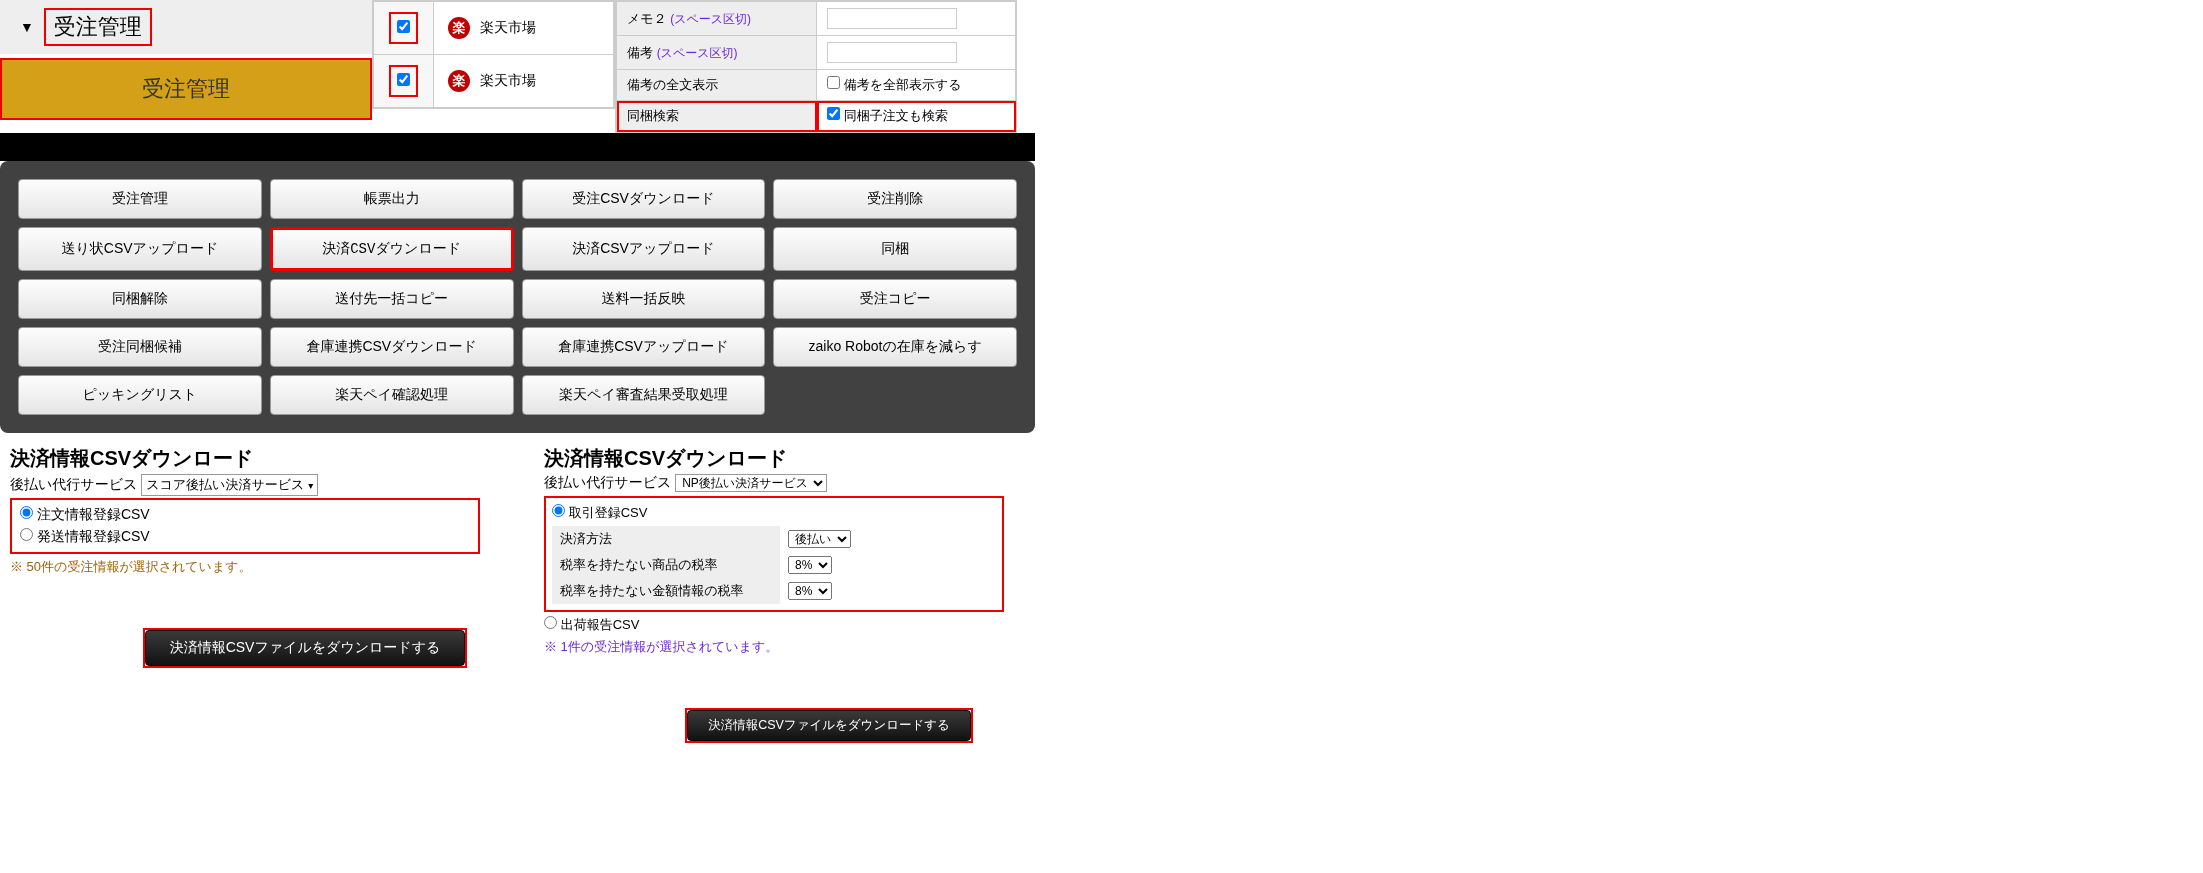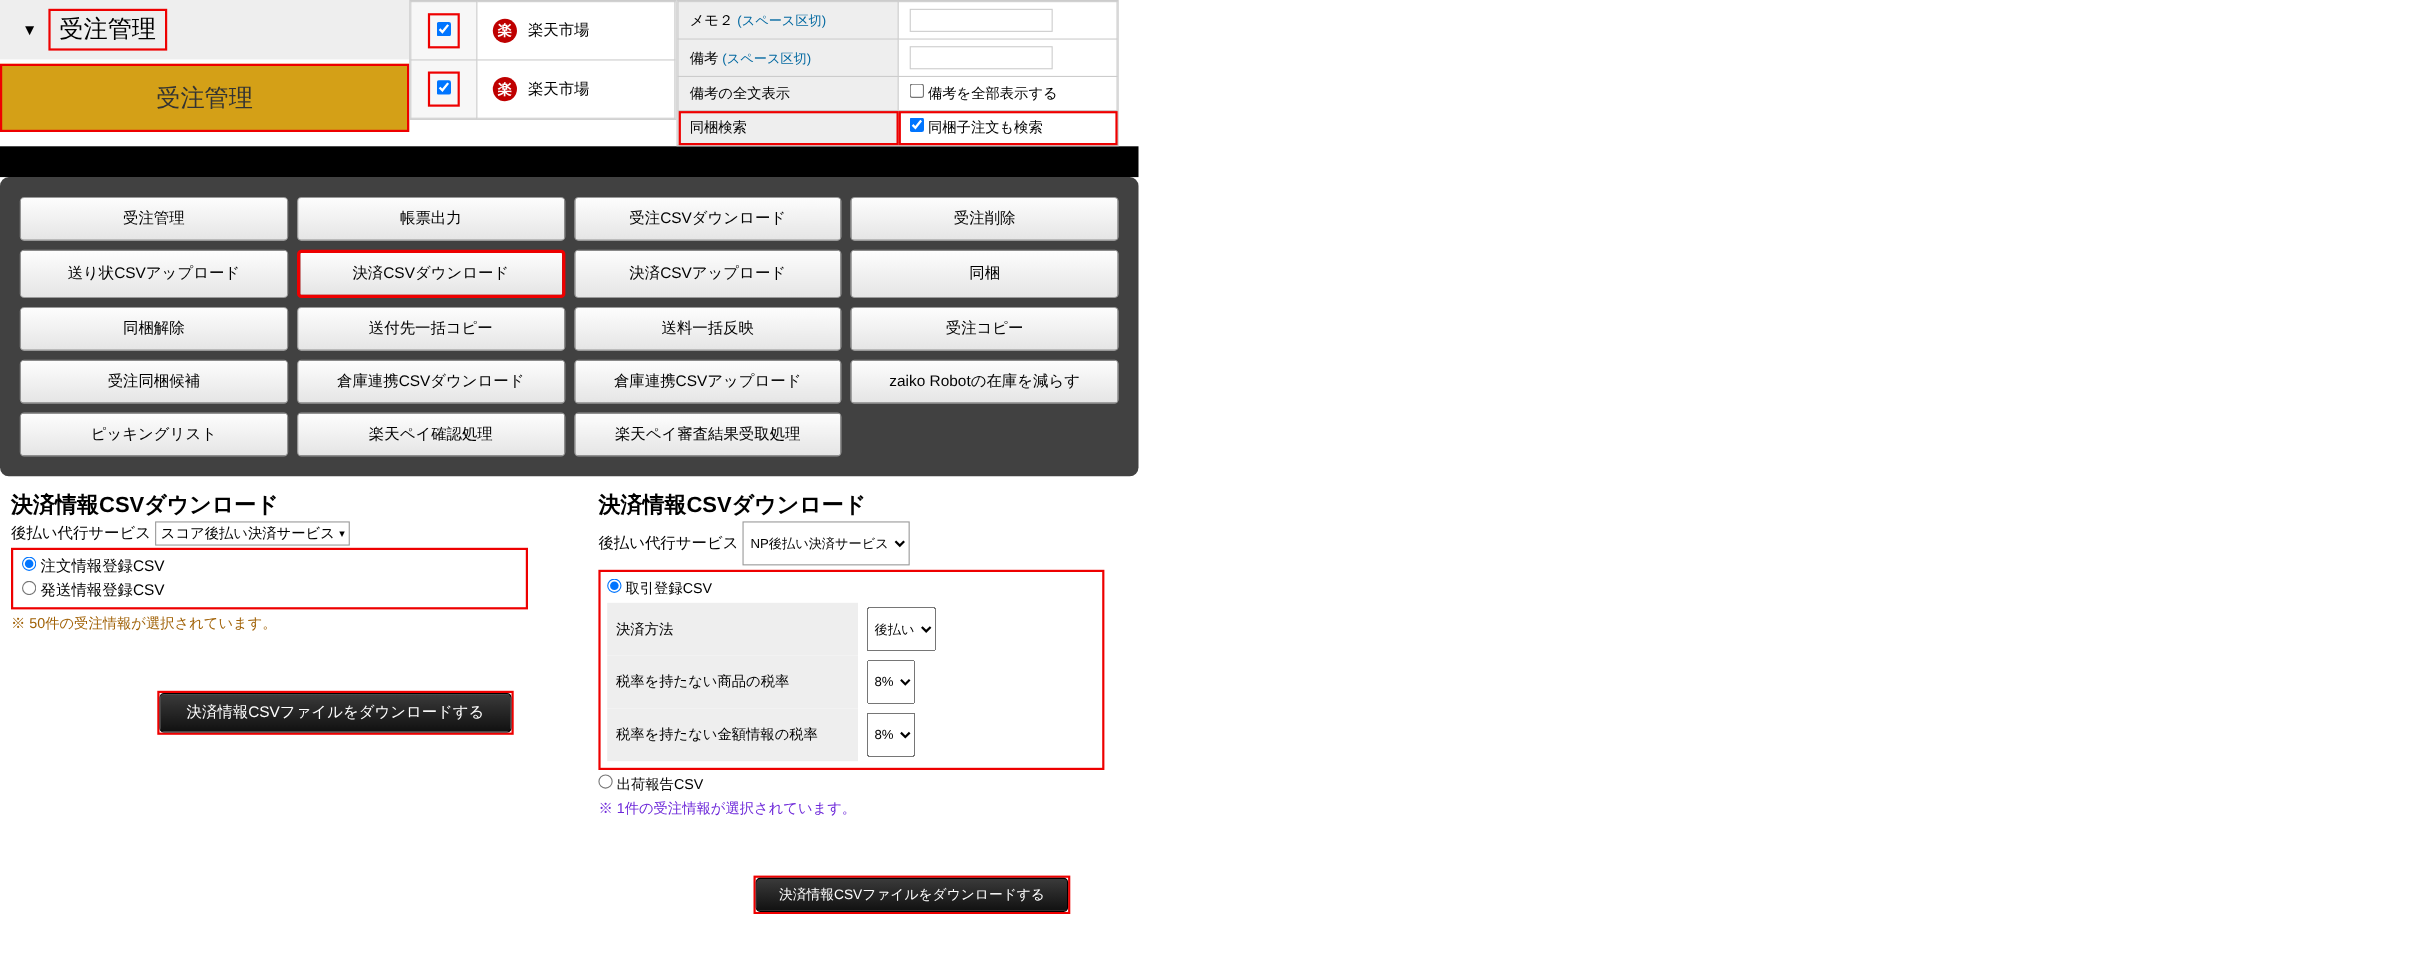--- a/index.html
+++ b/index.html
@@ -19,36 +19,36 @@
 .frag2 td { border: 1px solid #ccc; padding: 10px 14px; background: #f7f7f7; vertical-align: middle; }
 .frag2 td.cb { width: 60px; text-align: center; }
 .frag2 td.lbl { width: 180px; background: #fff; }
 .frag2 .cb-box { display: inline-block; border: 2px solid #e00; padding: 6px; }
 .frag2 .rk-icon { display: inline-flex; width: 22px; height: 22px; background: #bf0000; color: #fff; border-radius: 50%; align-items: center; justify-content: center; font-size: 13px; font-weight: bold; margin-right: 6px; }
 
 .frag3 { border: 1px solid #ccc; }
 .frag3 table { border-collapse: collapse; width: 400px; }
 .frag3 td { border: 1px solid #ccc; padding: 6px 10px; font-size: 13px; }
 .frag3 td.hdr { background: #eee; width: 200px; }
-.frag3 .hint { color: #0369a1; font-size: 12px; }
+.frag3 .hint { color: #6d28d9; font-size: 12px; }
 .frag3 .row-hl td { outline: 2px solid #e00; outline-offset: -2px; }
 .frag3 input[type=text] { width: 130px; padding: 2px; border: 1px solid #ccc; }
 
 
 .blackbar { background: #000; height: 28px; width: 1035px; }
 
 
 .btn-panel { background: #414141; border-radius: 8px; padding: 18px; width: 1035px; }
 .btn-grid { display: grid; grid-template-columns: repeat(4, 1fr); gap: 8px; }
 .btn-grid button {
   background: linear-gradient(#fdfdfd, #e5e5e5);
   border: 1px solid #999; border-radius: 4px;
   padding: 10px 0; font-size: 14px; cursor: pointer;
 }
-.btn-grid button.hl { border: 3px solid #e00; }
+.btn-grid button.hl { border: 3px solid #e00; font-family: Liberation Mono, monospace; }
 
 
 .bottom { display: flex; gap: 64px; align-items: flex-start; margin-top: 12px; }
 .panelA { width: 480px; padding-left: 10px; }
 .panelB { width: 460px; }
 
 .sect-title { font-size: 20px; font-weight: bold; }
 .serv-row { font-size: 14px; margin-top: 2px; }
 .serv-row select, .serv-row .pseudo-select { font-size: 13px; padding: 1px 4px; border: 1px solid #999; background: #fff; }
 .pseudo-select { display: inline-flex; align-items: center; gap: 4px; }
@@ -56,21 +56,21 @@
 
 .panelA .csv-opts { border: 2px solid #e00; padding: 4px 8px; margin-top: 2px; }
 .panelA .csv-opts label { display: block; font-size: 14px; padding: 2px 0; }
 .panelA .note { color: #a16207; font-size: 13px; margin-top: 4px; }
 
 .panelB .csv-opts { border: 2px solid #e00; padding: 6px; margin-top: 4px; }
 .panelB .csv-opts label.top { display: block; font-size: 13px; }
 .panelB table { border-collapse: collapse; width: 100%; margin-top: 4px; }
 .panelB td { padding: 4px 8px; font-size: 13px; }
 .panelB td.h { background: #eee; width: 228px; }
-.panelB select { font-size: 12px; padding: 11px 2px; }
+.panelB select { font-size: 12px; padding: 0 2px; }
 .panelB .out-row { font-size: 13px; margin-top: 4px; }
 .panelB .note { color: #6d28d9; font-size: 13px; margin-top: 4px; }
 
 .dl-btn-wrap { text-align: center; margin-top: 26px; }
 .dl-btn-wrap.hl { display: inline-block; border: 2px solid #e00; padding: 0; }
 .dl-btn {
   background: linear-gradient(#3a3a3a, #111);
   color: #fff; border: 1px solid #000; border-radius: 4px;
   padding: 8px 24px; font-size: 14px; cursor: pointer;
 }

